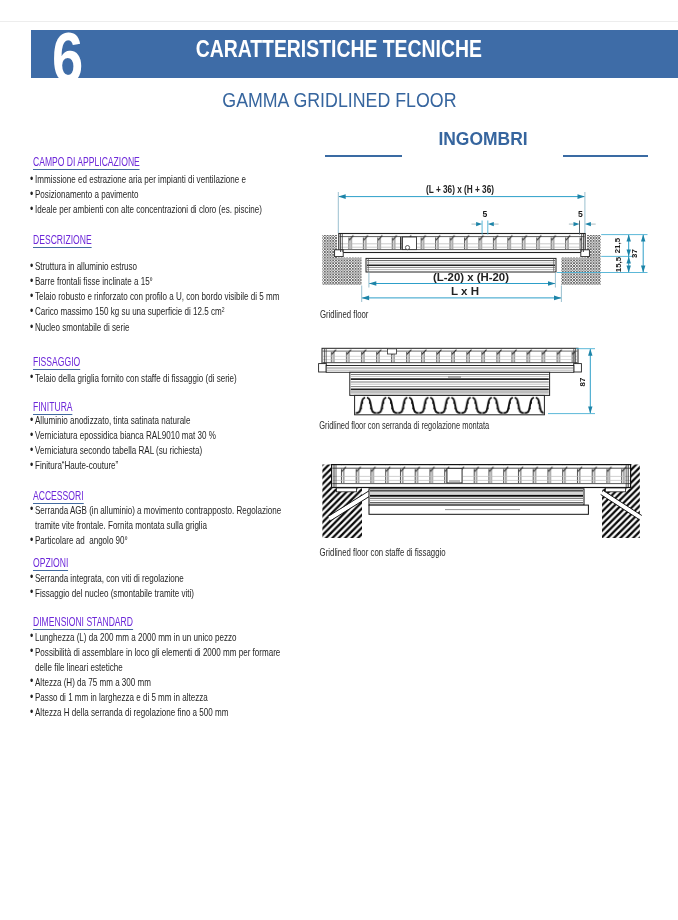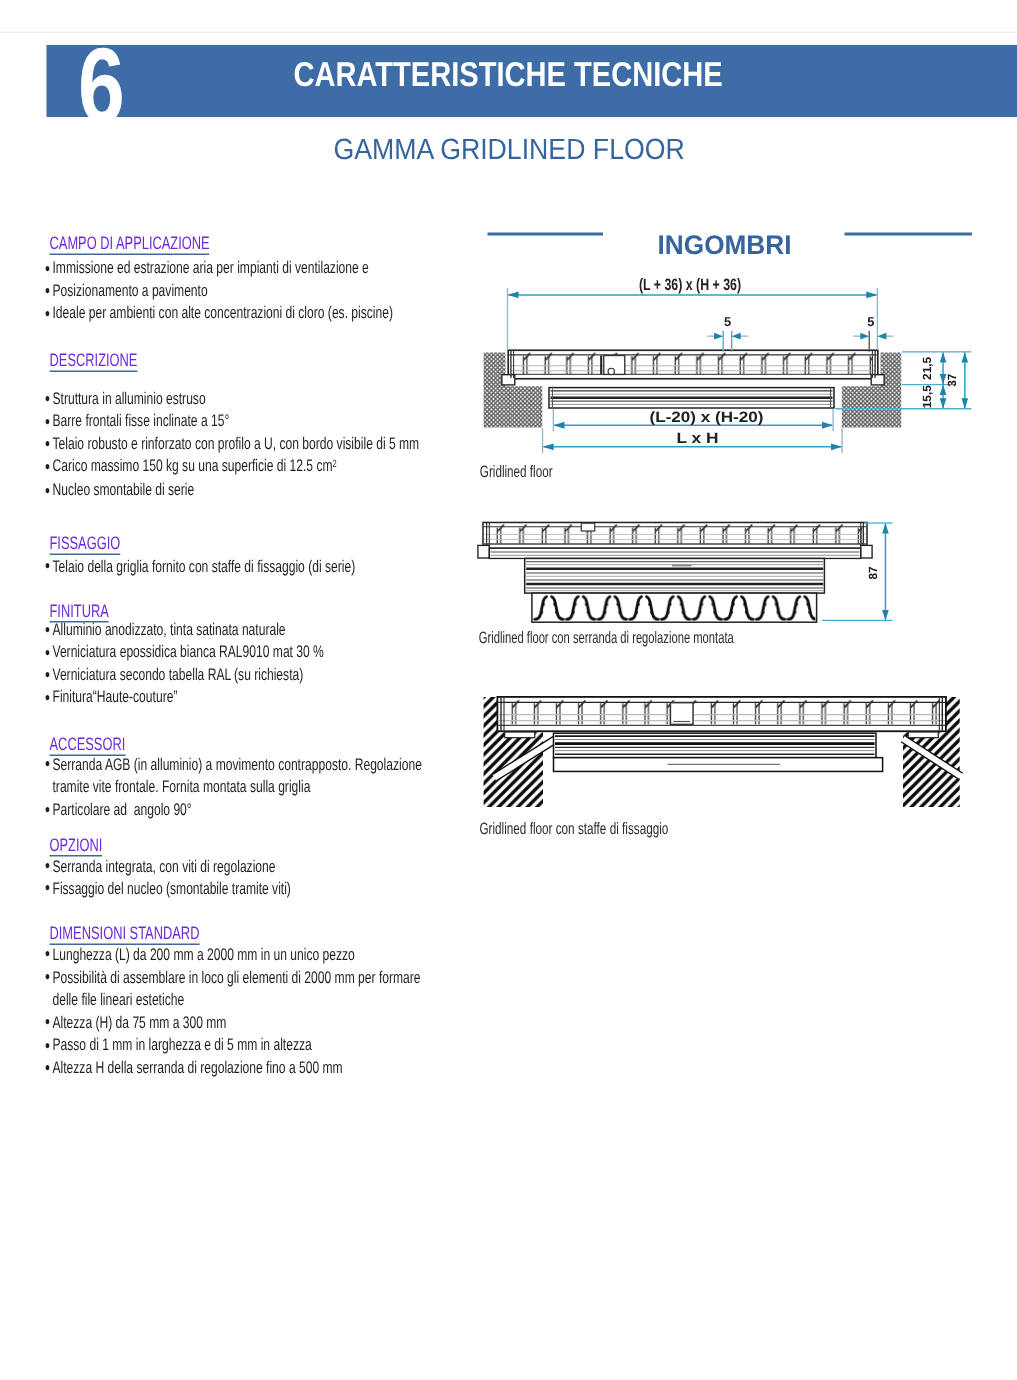--- a/index.html
+++ b/index.html
@@ -13,21 +13,21 @@
   .cxc{display:inline-block;transform:scaleX(0.843);transform-origin:50% 50%;white-space:nowrap;}
   
   #topline{position:absolute;left:0;top:21px;width:678px;height:1px;background:#ededed;}
   #bar{position:absolute;left:31px;top:30px;width:647px;height:48px;background:#3e6ca7;}
   #six{position:absolute;left:51.8px;top:21.6px;width:60px;color:#ffffff;font-weight:bold;
        font-size:71px;line-height:71px;transform:scaleX(0.79);transform-origin:0 0;}
   #tit1{position:absolute;left:0;top:39px;width:678px;text-align:center;color:#ffffff;
         font-weight:bold;font-size:23px;line-height:21.5px;}
   #tit2{position:absolute;left:0;top:91px;width:678px;text-align:center;color:#36659e;
         font-weight:normal;font-size:19.5px;line-height:19.5px;}
-  #tit3{position:absolute;left:310px;top:154px;width:346px;text-align:center;color:#36659e;
+  #tit3{position:absolute;left:310px;top:130px;width:346px;text-align:center;color:#36659e;
         font-weight:bold;font-size:18px;line-height:18px;}
   .hr3{position:absolute;top:154.5px;height:2px;background:#3a6ba3;}
   
   .h3{position:absolute;left:33.4px;color:#6d28d9;font-weight:normal;font-size:12px;line-height:12px;}
   .h3 .hx{border-bottom:1.2px solid #41699f;padding-bottom:1px;}
   .ul{position:absolute;left:35px;font-size:11.2px;line-height:15.1px;color:#1f1f1f;}
   .l{position:relative;}
   .l .bu{position:absolute;left:-7px;top:-1.4px;font-size:13px;}
   
   sup{font-size:7px;vertical-align:baseline;position:relative;top:-3px;}

